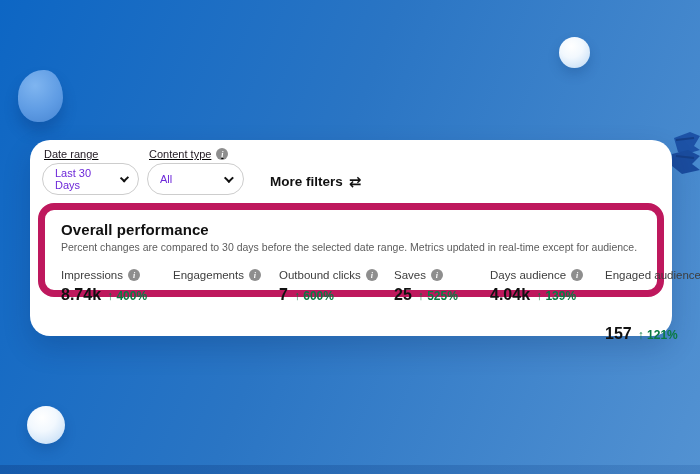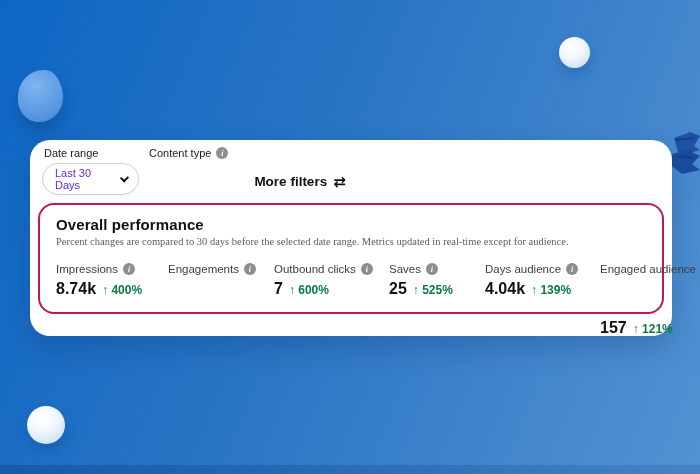--- a/index.html
+++ b/index.html
@@ -32,21 +32,21 @@
 
   
   .card {
     position:absolute; left:30px; top:140px; width:642px; height:196px;
     background:#ffffff; border-radius:20px; z-index:1;
     box-shadow:0 12px 28px rgba(0,30,80,.20);
     padding:6px 8px 11px 8px;
   }
   .filters-row { display:flex; align-items:flex-start; padding:0 0 0 4px; height:57px; }
   .filter-group { margin-right:8px; }
-  .filter-label-row { display:flex; align-items:center; gap:5px; height:14px; margin:0 0 3px 2px; }
+  .filter-label-row { display:flex; align-items:flex-end; gap:5px; height:14px; margin:0 0 3px 2px;text-decoration:underline; }
   .filter-label { font-size:11px; color:#211922; }
   .pill {
     display:flex; align-items:center; justify-content:space-between;
     width:97px; height:32px; padding:0 12px;
     border:1px solid #cdcdcd; border-radius:16px; background:#fff;
     font-size:11px; color:#6d28d9; cursor:pointer;
   }
   .chevron {
     width:7px; height:7px; border-right:2px solid #111; border-bottom:2px solid #111;
     transform:rotate(45deg) translateY(-2px); margin-left:8px;
@@ -60,25 +60,25 @@
   .info-icon {
     display:inline-flex; align-items:center; justify-content:center;
     width:12px; height:12px; border-radius:50%;
     background:#8e8e8e; color:#ffffff; font-size:8px; font-weight:bold;
     font-family:"Liberation Serif","DejaVu Serif",serif; font-style:italic;
     cursor:pointer; flex:0 0 auto;
   }
 
   
   .perf-card {
-    border:2px solid #be185d; border-radius:16px;
-    height:111px; padding:11px 16px 0 16px; background:#fff;
+    border:7px solid #be185d; border-radius:16px;
+    height:94px; padding:11px 16px 0 16px; background:#fff;
   }
   .perf-title { font-size:15px; font-weight:bold; color:#111; letter-spacing:.1px; }
-  .perf-subtitle { font-size:10.5px; color:#5c5c5c; margin-top:3px;font-family:Liberation Serif, serif; }
+  .perf-subtitle { font-size:10.5px; color:#5c5c5c; margin-top:3px; }
   .metrics-row { display:flex; margin-top:15px;gap:8px; }
   .metric { flex:0 0 auto; }
   .metric-label-row { display:flex; align-items:center; gap:5px; height:14px; }
   .metric-label { font-size:11.5px; color:#3d3d3d; white-space:nowrap; }
   .metric-value-row { display:flex; align-items:baseline; gap:6px; margin-top:4px; }
   .metric-value { font-size:16px; font-weight:bold; color:#111; }
   .metric-change { font-size:12px; font-weight:bold; color:#0b7a43; white-space:nowrap; }
   .up-arrow { font-weight:bold; }
 </style>
 </head>
@@ -104,20 +104,24 @@
       <div class="pill">
         <span>Last 30 Days</span>
         <span class="chevron"></span>
       </div>
     </div>
 
     <div class="filter-group">
       <div class="filter-label-row">
         <span class="filter-label">Content type</span>
         <span class="info-icon">i</span>
+      </div>
+      <div class="pill">
+        <span>All</span>
+        <span class="chevron"></span>
       </div>
     </div>
 
     <div class="more-filters">
       <span>More filters</span>
       <span class="swap-icon">⇄</span>
     </div>
   </div>
 
   <div class="perf-card">

